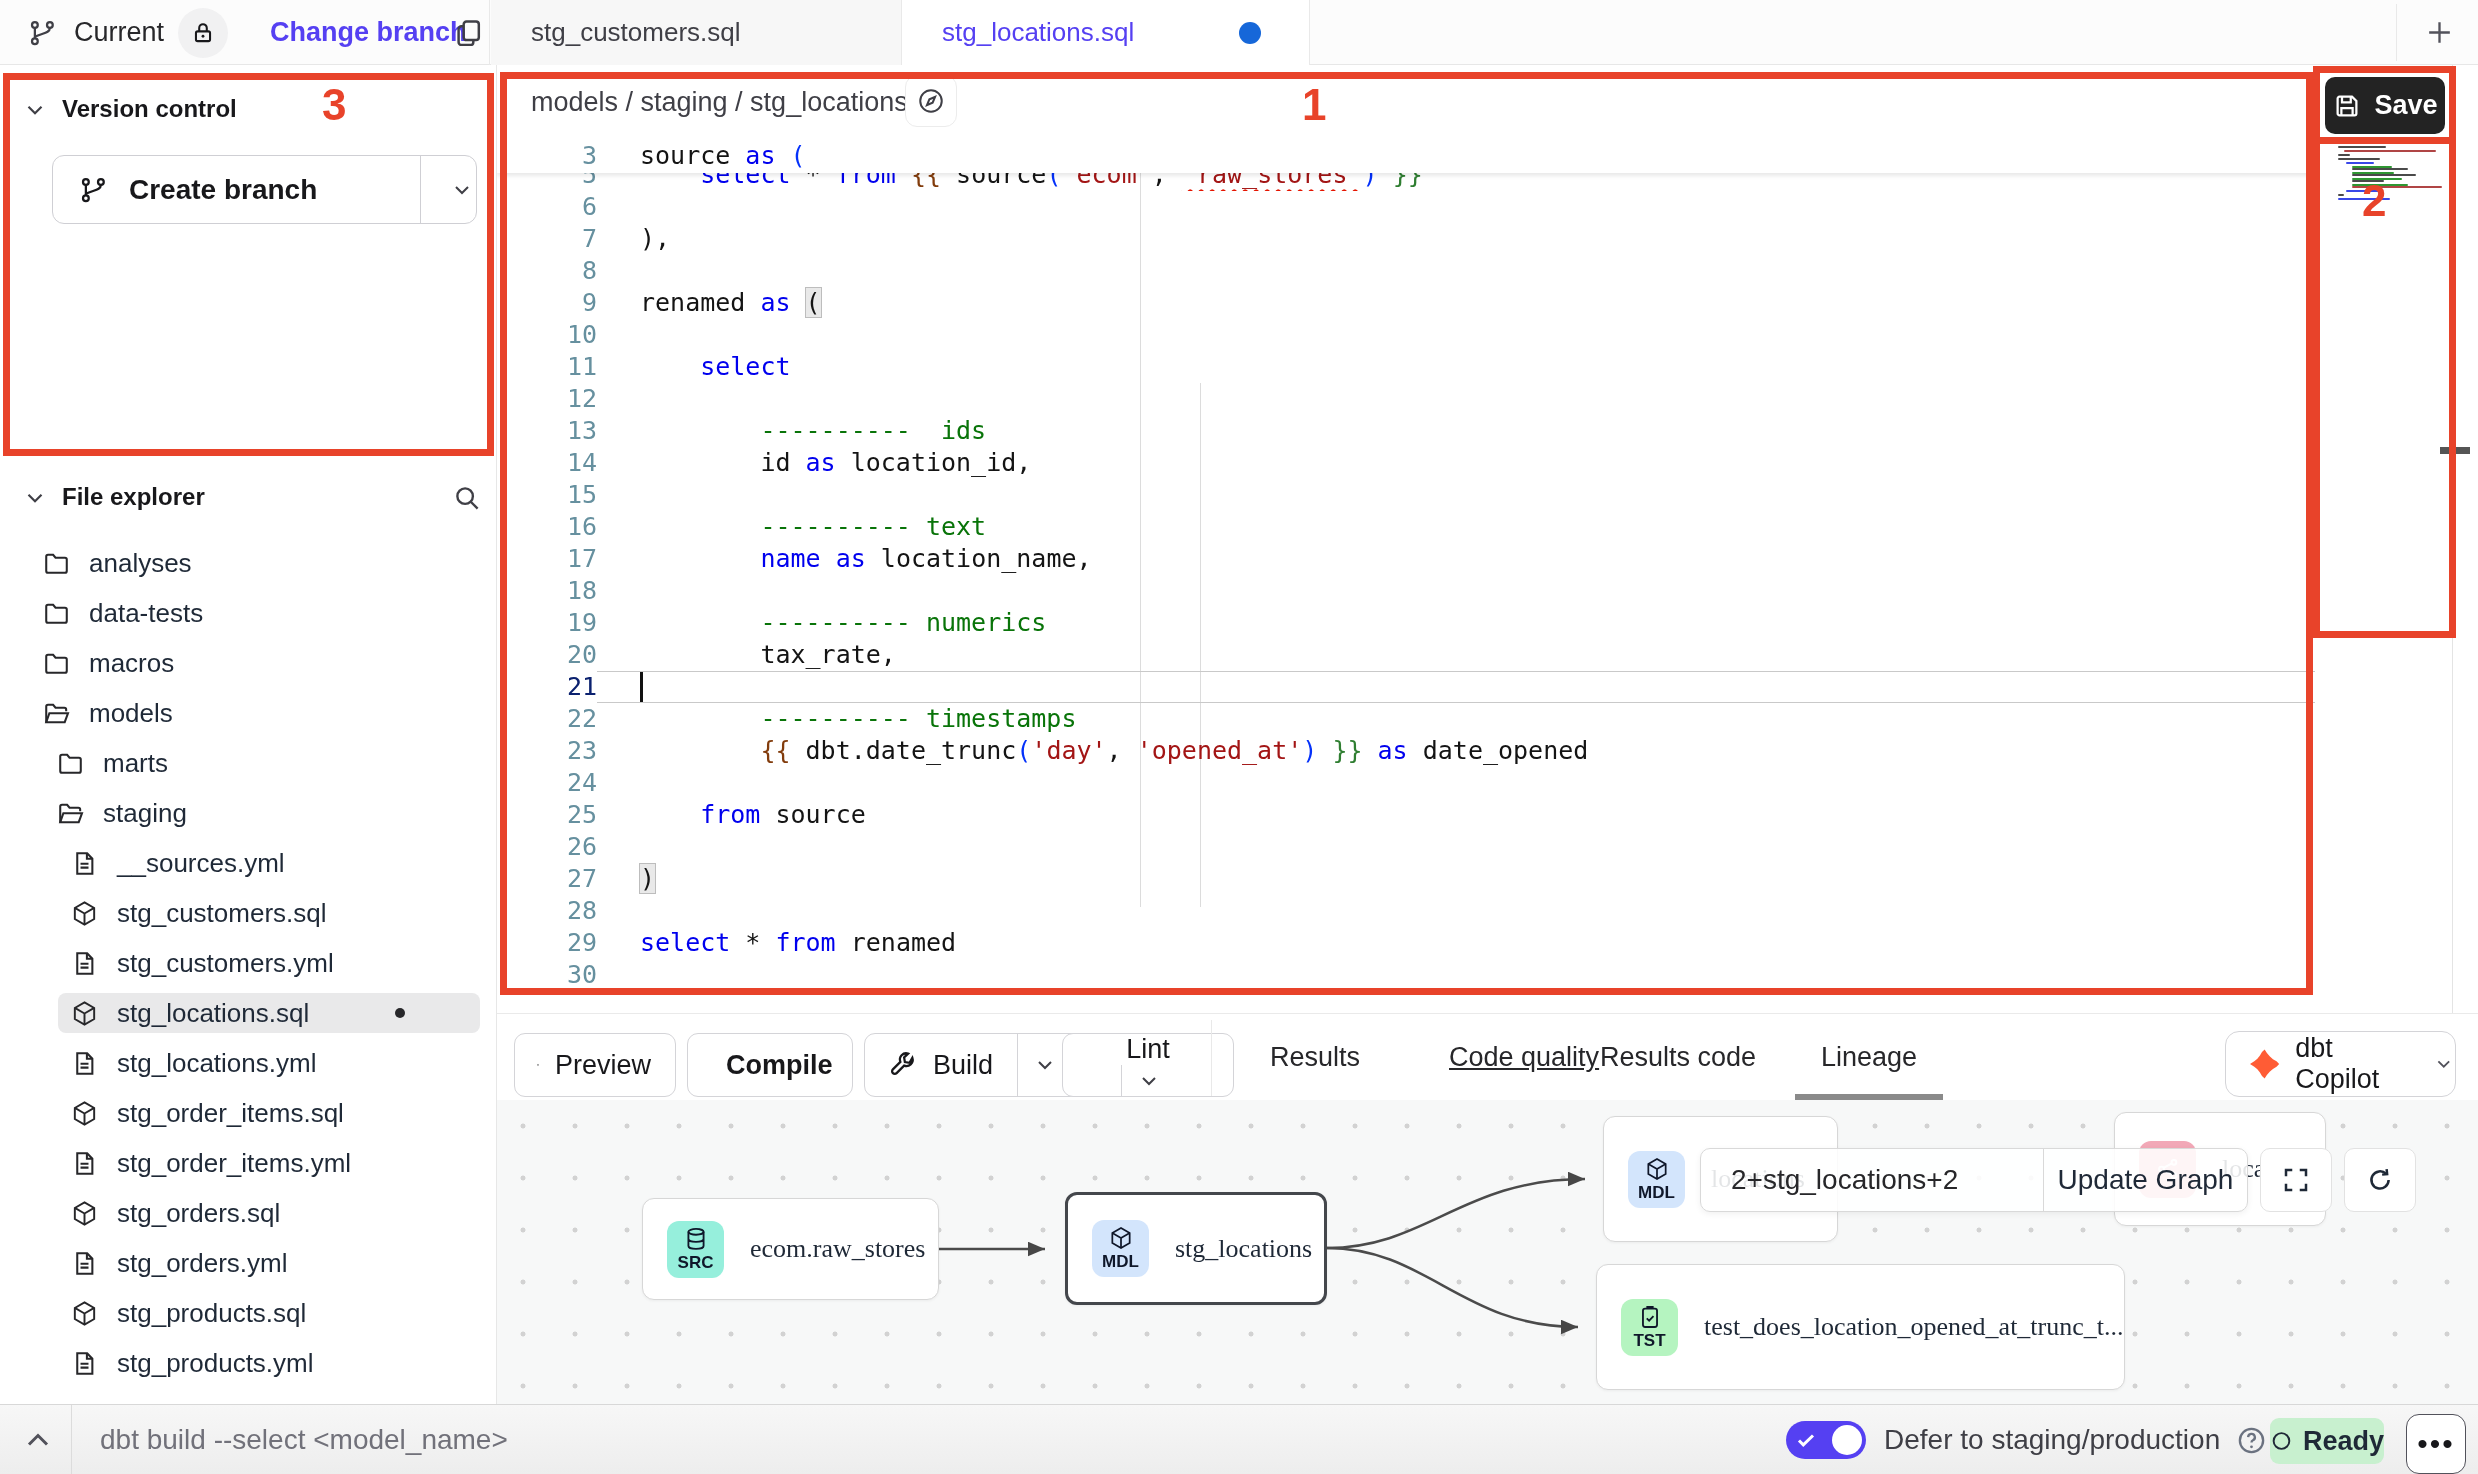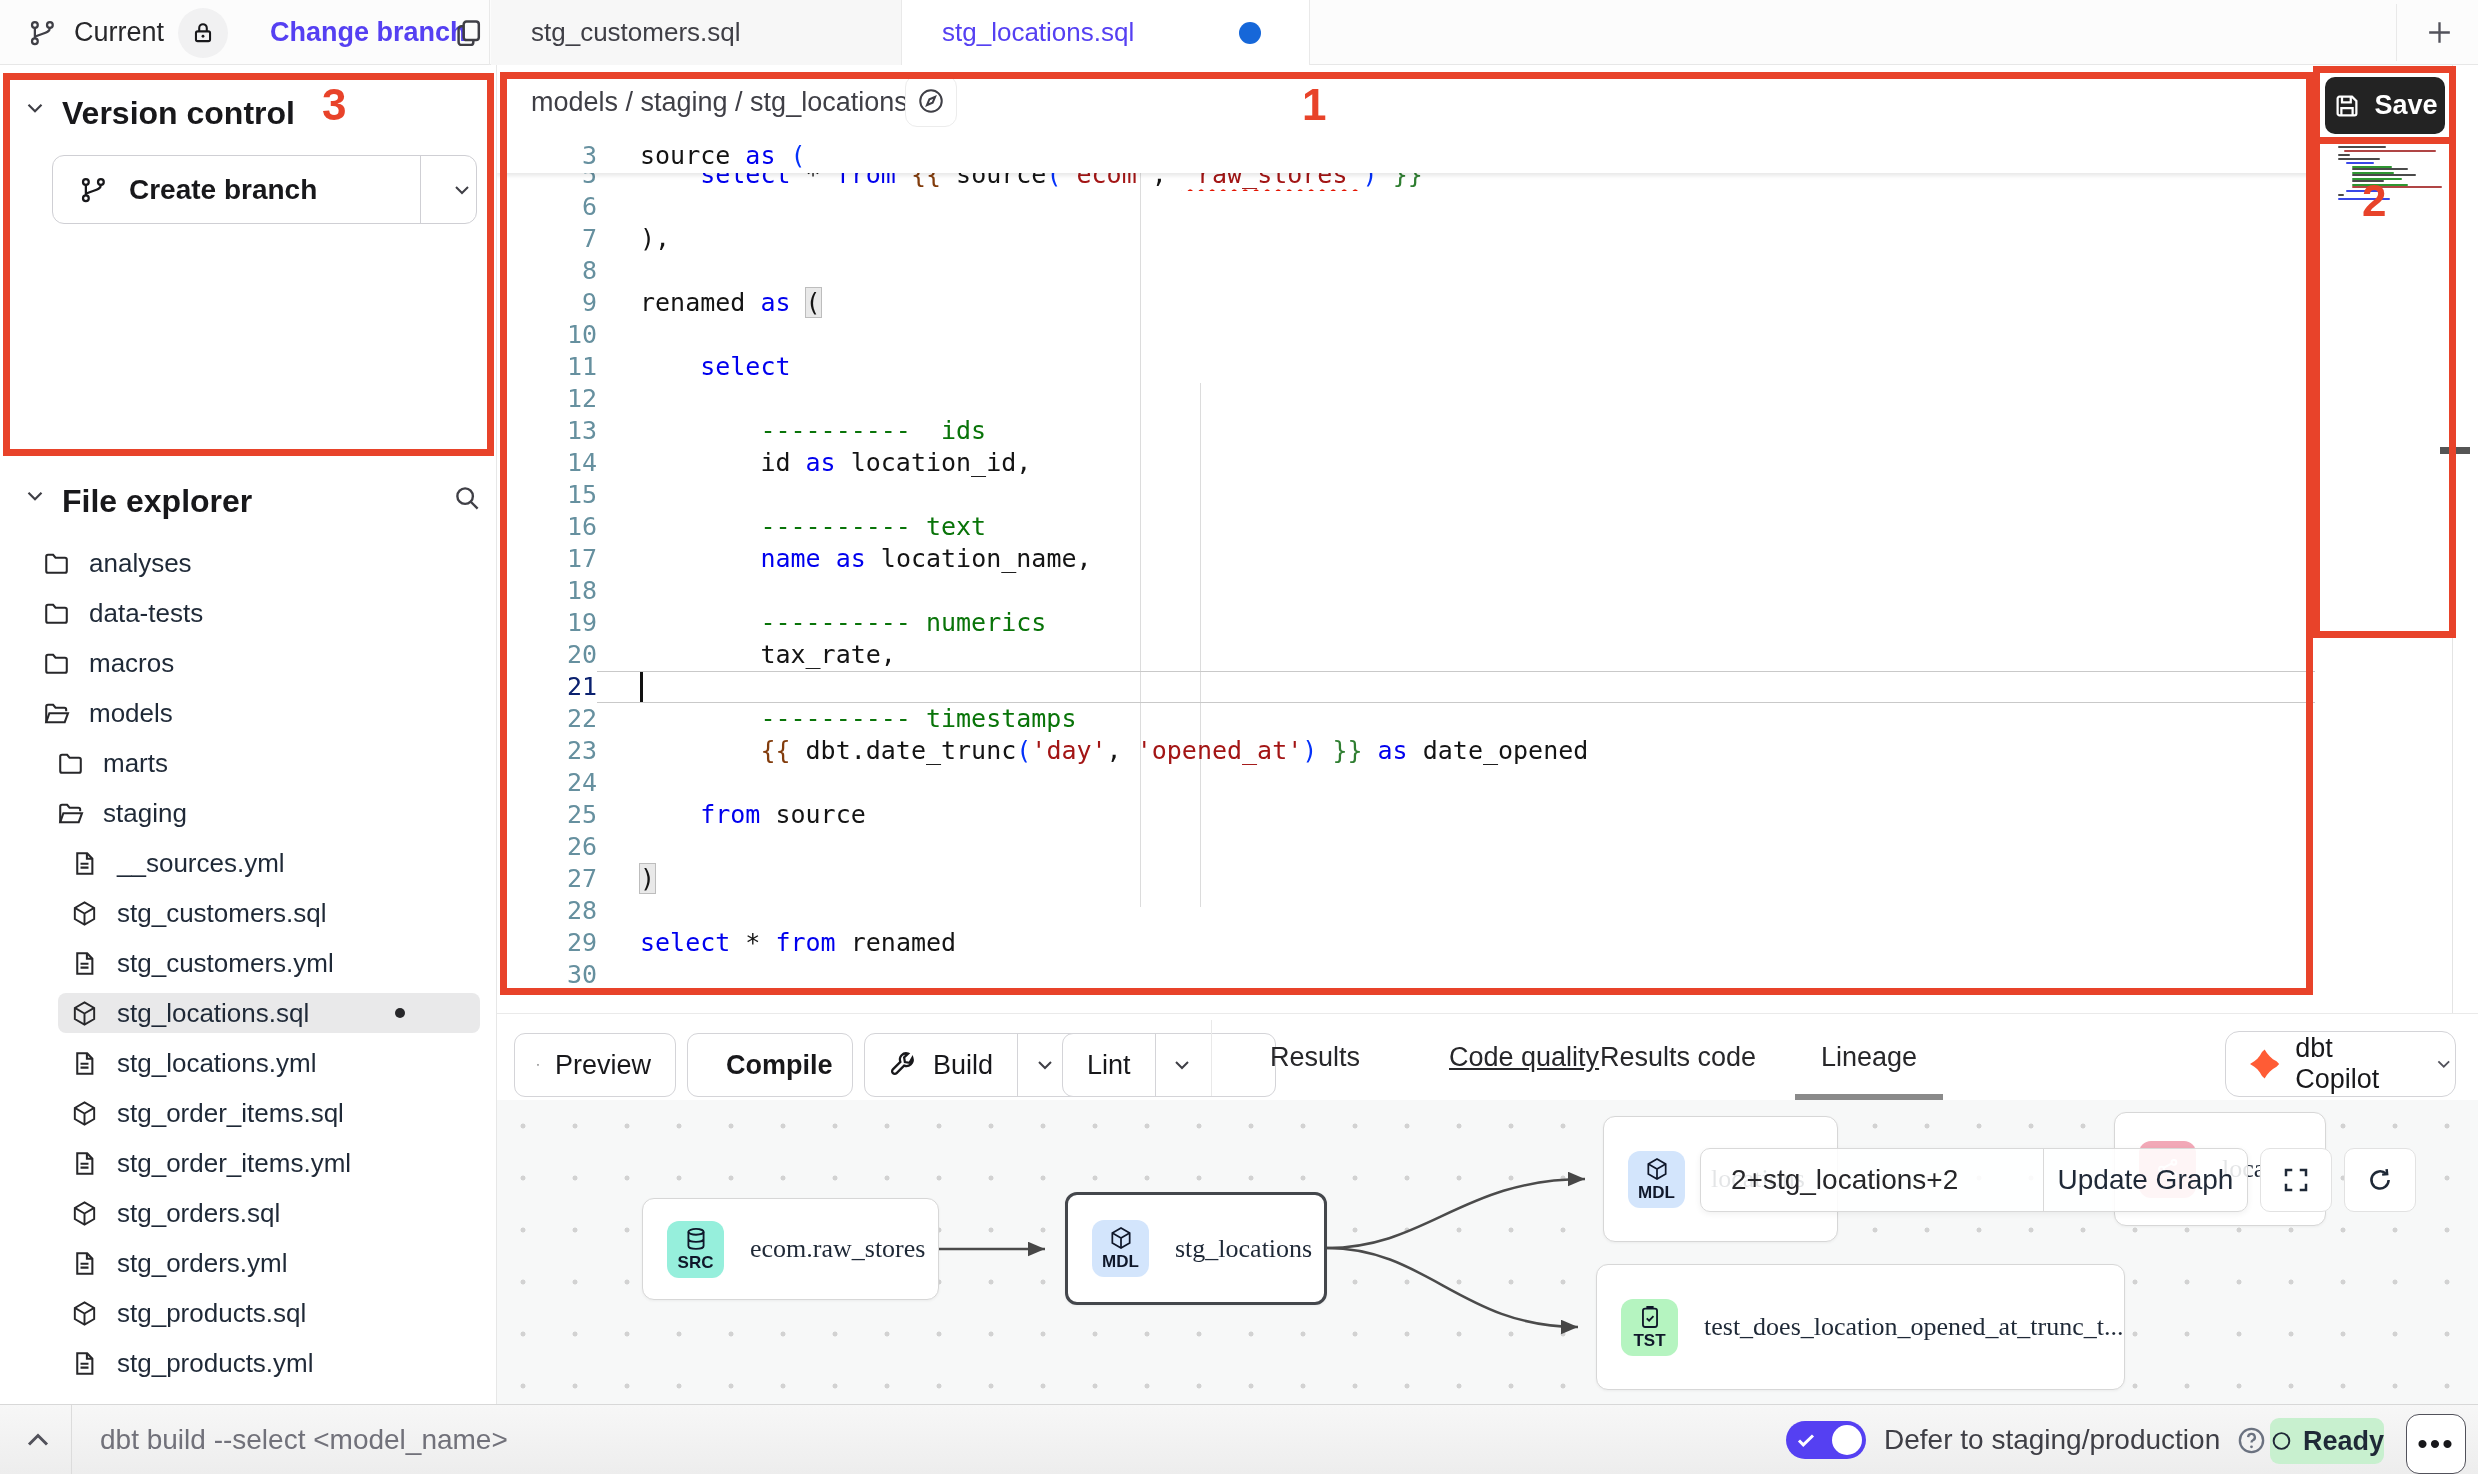--- a/index.html
+++ b/index.html
@@ -21,21 +21,21 @@
   #copy-icon { position:absolute; left:452px; top:16px; width:33px; height:33px; color:#3f3f46; }
   .tab { position:absolute; top:0; height:65px; display:flex; align-items:center; padding-left:40px; font-size:26px; border-right:1px solid #e9e9e9; }
   .tab.inactive { background:#f7f7f7; color:#3f3f46; }
   .tab.active { background:#ffffff; color:#5540f2; }
   .tab .dirty-dot { position:absolute; right:48px; width:22px; height:22px; border-radius:50%; background:#1667d9; }
   #plus-icon { left:2424px; top:17px; width:31px; height:31px; color:#52525b; cursor:pointer; }
   #topbar-right-divider { left:2396px; top:4px; width:1px; height:57px; background:#e9e9e9; }
 
   
   #sidebar { left:0; top:65px; width:497px; height:1339px; background:#fff; border-right:1px solid #e7e7e7; }
-  .section-header { display:flex; align-items:flex-start; font-size:32px; font-weight:700; color:#18181b; }
+  .section-header { display:flex; align-items:flex-end; font-size:24px; font-weight:700; color:#18181b; }
   .section-chev { width:26px; height:26px; color:#3f3f46; margin-right:14px; }
   #vc-header { position:absolute; left:22px; top:30px; }
   #create-branch { position:absolute; left:52px; top:90px; width:425px; height:69px; border:1px solid #cfcfd4; border-radius:12px; background:#fff; display:flex; align-items:center; cursor:pointer; }
   #create-branch .icon { width:30px; height:30px; color:#18181b; margin-left:26px; }
   #create-branch-label { font-size:28px; font-weight:600; color:#18181b; margin-left:20px; }
   #create-branch-chev { position:absolute; right:0; top:0; width:56px; height:67px; border-left:1px solid #cfcfd4; display:flex; align-items:center; justify-content:center; }
   #create-branch-chev .icon { width:24px; height:24px; color:#3f3f46; }
   #fe-header { position:absolute; left:22px; top:418px; }
   #fe-search { position:absolute; left:452px; top:418px; width:30px; height:30px; color:#3f3f46; cursor:pointer; }
   #file-list { position:absolute; left:0; top:473px; width:497px; }
@@ -505,21 +505,21 @@
           </span>
           <span class="tlabel">Build</span>
           <span class="split">
             <span class="icon">
               <svg viewBox="0 0 24 24" fill="none" stroke="currentColor" stroke-width="2">
                 <path d="M6 9l6 6 6-6"></path>
               </svg>
             </span>
           </span>
         </div>
-        <div class="tbtn" style="left: 565px; width: 214px;">
+        <div class="tbtn" style="left: 565px; width: 172px; flex-direction: column;">
           <span class="tlabel noicon">Lint</span>
           <span class="split">
             <span class="icon">
               <svg viewBox="0 0 24 24" fill="none" stroke="currentColor" stroke-width="2">
                 <path d="M6 9l6 6 6-6"></path>
               </svg>
             </span>
           </span>
         </div>
       </div>

